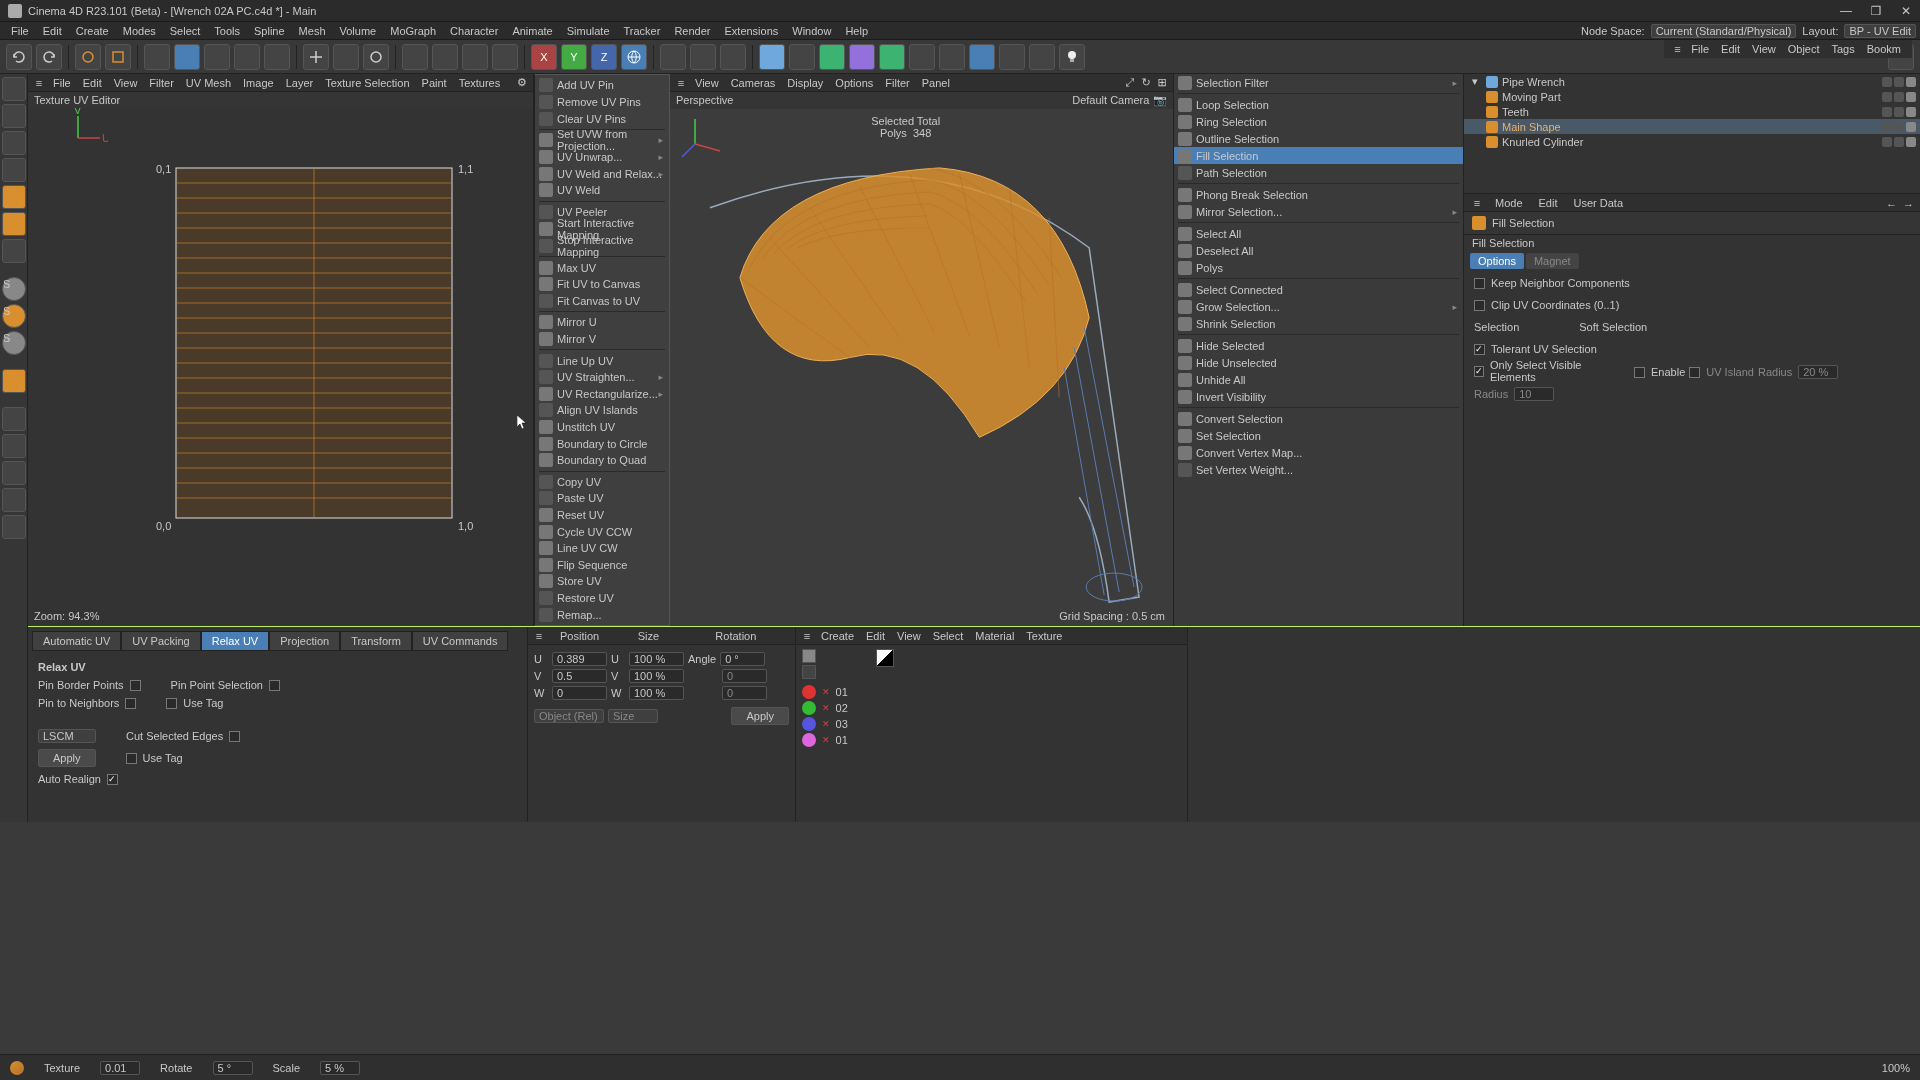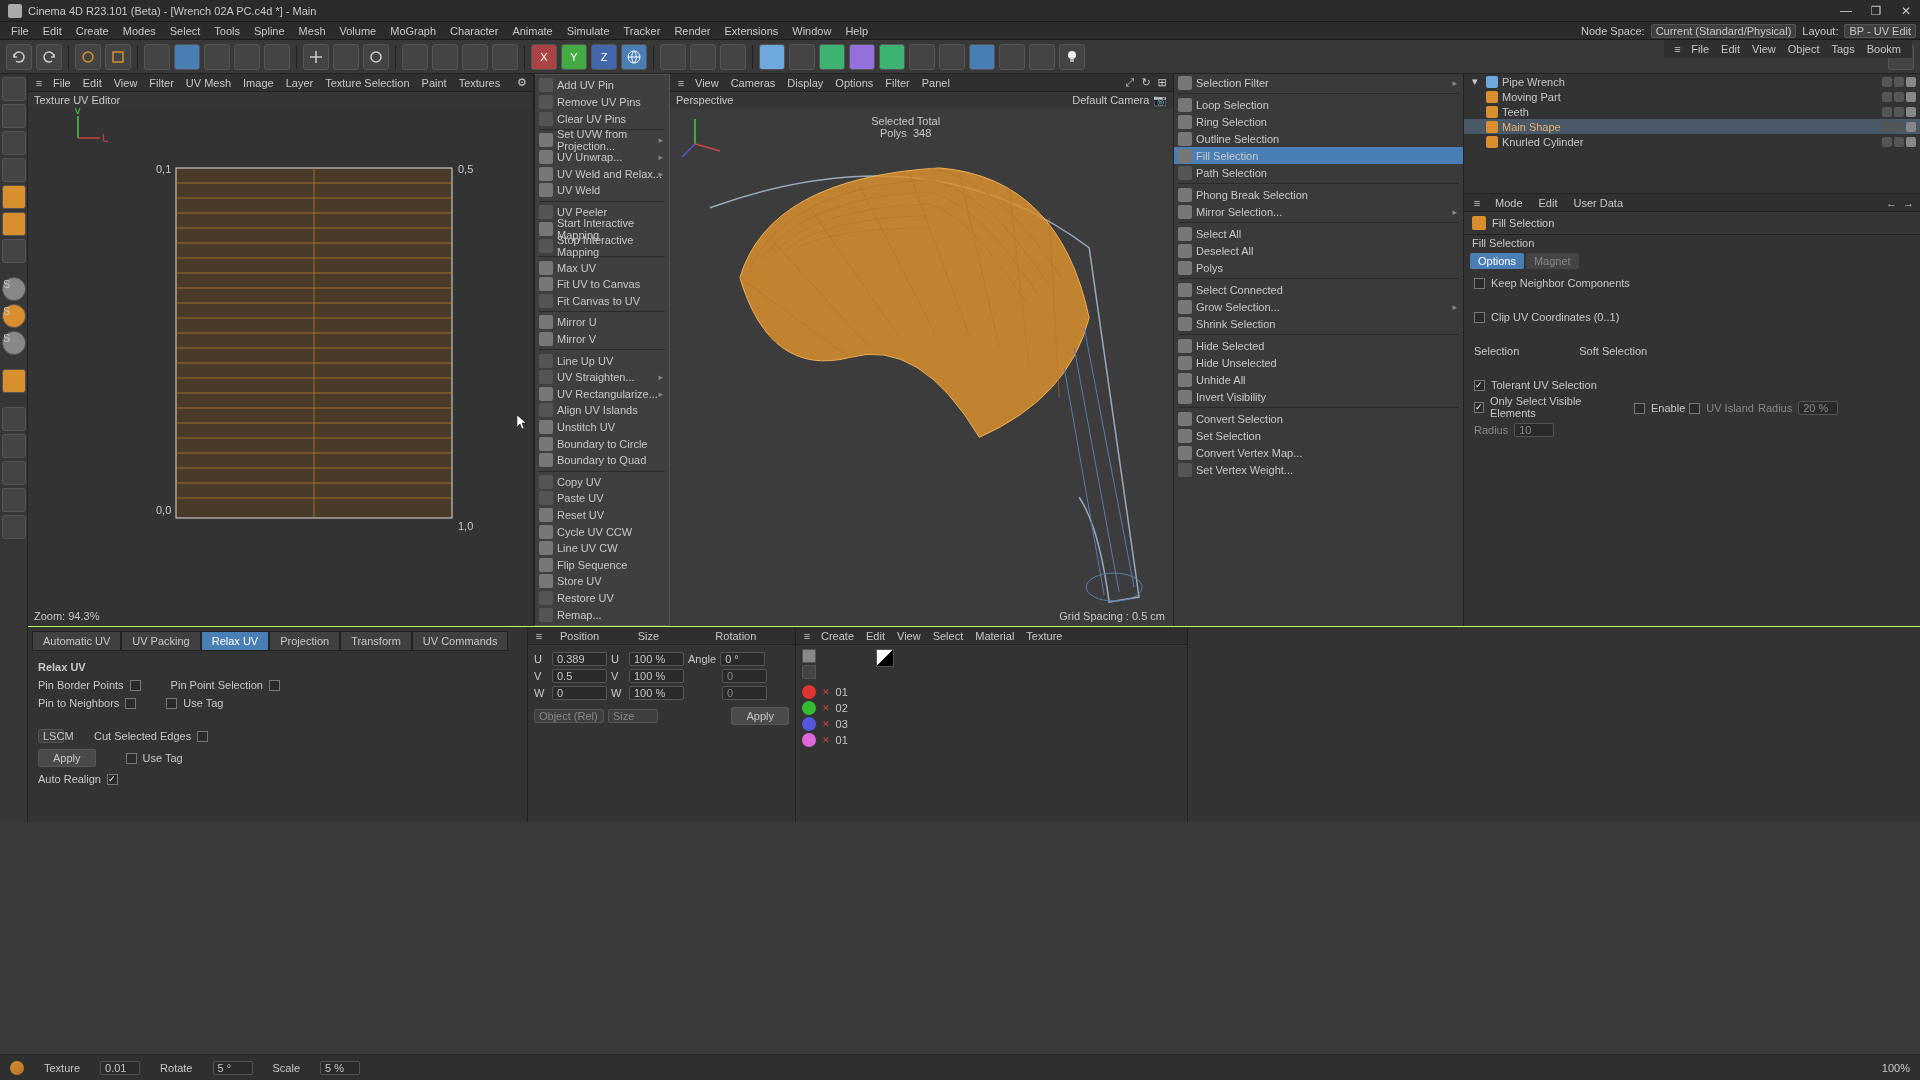--- a/index.html
+++ b/index.html
@@ -53,21 +53,21 @@
 .treerow { display:flex; align-items:center; height:15px; padding:0 4px; gap:4px; }
 .treerow.sel { background:#4a5968; }
 .tree-indent { display:inline-block; }
 .treeico { width:12px; height:12px; }
 .treedots { margin-left:auto; display:flex; gap:2px; }
 .dot { width:10px; height:10px; border-radius:2px; }
 .attr { flex:1; background:#333; display:flex; flex-direction:column; }
 .attrbar { height:18px; background:#2f2f2f; display:flex; align-items:center; gap:6px; padding:0 6px; border-bottom:1px solid #222; }
 .attrtab { height:16px; background:#444; padding:0 8px; display:flex; align-items:center; border-radius:2px; }
 .attrtab.act { background:#4a7fb5; color:#fff; }
-.attrbody { padding:6px 10px; display:flex; flex-direction:column; gap:22px; }
+.attrbody { padding:6px 10px; display:flex; flex-direction:column; gap:10px; }
 .attrrow { display:flex; align-items:center; gap:6px; }
 .chk { width:11px; height:11px; border:1px solid #777; background:#2a2a2a; }
 .chk.on::after { content:"✓"; font-size:9px; color:#fff; display:block; line-height:9px; }
 .numfield { background:#2a2a2a; border:1px solid #555; height:14px; padding:0 4px; border-radius:2px; min-width:40px; display:flex; align-items:center; }
 .bottom { grid-column:2 / span 5; display:grid; grid-template-columns:500px 268px 392px 1fr; background:#333; border-top:1px solid #bef264; }
 .b1 { border-right:1px solid #222; padding:4px; }
 .tabs { display:flex; gap:0; margin-bottom:6px; }
 .tab { padding:3px 10px; background:#404040; border:1px solid #222; }
 .tab.act { background:#4a7fb5; color:#fff; }
 .b1body { padding:4px 6px; display:flex; flex-direction:column; gap:6px; }
@@ -278,22 +278,22 @@
             <line x1="148" y1="315" x2="424" y2="315"></line>
             <line x1="148" y1="330" x2="424" y2="330"></line>
             <line x1="148" y1="345" x2="424" y2="345"></line>
             <line x1="148" y1="360" x2="424" y2="360"></line>
             <line x1="148" y1="375" x2="424" y2="375"></line>
             <line x1="148" y1="390" x2="424" y2="390"></line>
           <line x1="286" y1="60" x2="286" y2="410"></line>
         </g>
       </svg>
       <span style="position:absolute;top:55px;left:128px">0,1</span>
-      <span style="position:absolute;top:55px;left:430px">0,5</span>
-      <span style="position:absolute;top:396px;left:128px">0,0</span>
+      <span style="position:absolute;top:55px;left:430px">1,1</span>
+      <span style="position:absolute;top:412px;left:128px">0,0</span>
       <span style="position:absolute;top:412px;left:430px">1,0</span>
       <svg class="axis-gizmo" style="bottom:26px;left:40px" width="40" height="40">
           <line x1="10" y1="30" x2="10" y2="8" stroke="#4c4" stroke-width="1.5"></line>
           <line x1="10" y1="30" x2="32" y2="30" stroke="#c44" stroke-width="1.5"></line>
           <text x="6" y="6" fill="#4c4" font-size="9">V</text>
           <text x="34" y="34" fill="#c44" font-size="9">U</text>
         </svg>
       <div class="zoomlbl">Zoom: 94.3%</div>
     </div>
   </div>
@@ -744,21 +744,21 @@
               <span>Pin to Neighbors</span>
               <div class="chk"></div>
             </div>
           <div class="attrrow">
               <div class="chk"></div>
               <span>Use Tag</span>
             </div>
         </div>
         <div style="height:8px"></div>
         <div style="display:flex;gap:30px;align-items:center">
-          <div class="dd-small" style="width:26px">LSCM</div>
+          <div class="dd-small" style="width:58px">LSCM</div>
           <div class="attrrow">
               <span>Cut Selected Edges</span>
               <div class="chk"></div>
             </div>
         </div>
         <div style="display:flex;gap:30px;align-items:center">
           <div class="btn">Apply</div>
           <div class="attrrow">
               <div class="chk"></div>
               <span>Use Tag</span>

